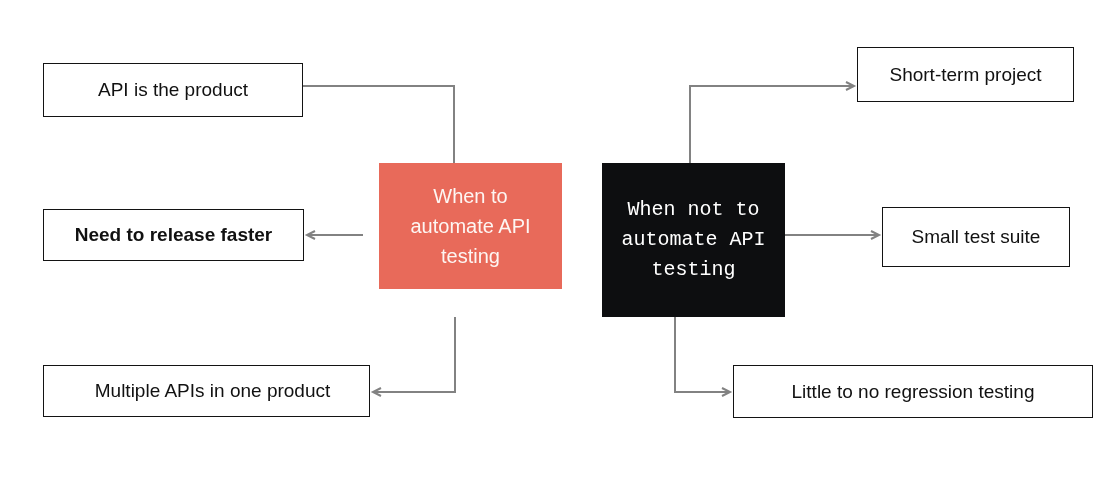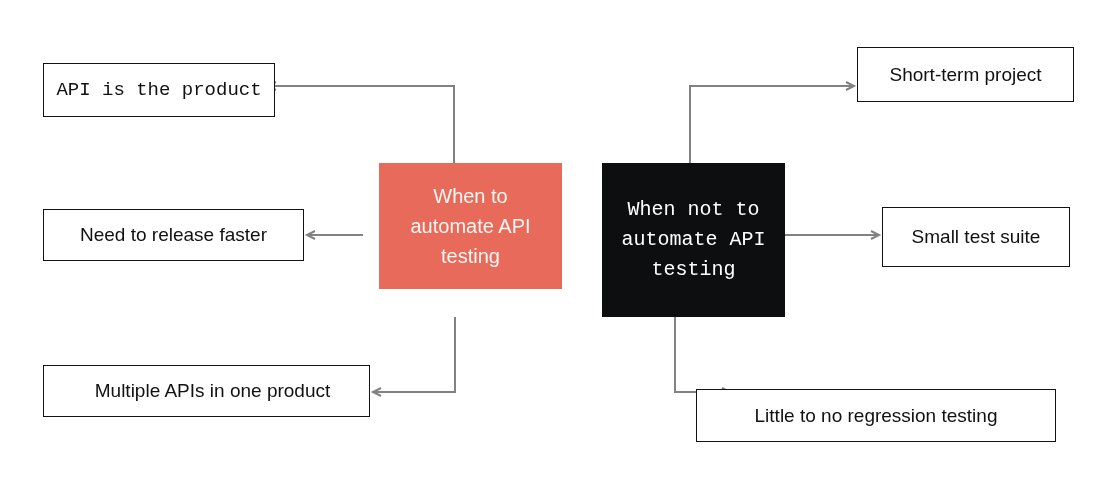--- a/index.html
+++ b/index.html
@@ -59,26 +59,26 @@
     justify-content: center;
     text-align: center;
     font-size: 20px;
     font-weight: 500;
     line-height: 30px;
   }
   .center-node.salmon { background: var(--salmon); color: var(--center-text-left); }
   .center-node.dark   { background: var(--ink);    color: var(--center-text-right); }
 
   
-  #leaf-api        { left: 43px;  top: 63px;  width: 232px; height: 54px; font-family: Liberation Mono, monospace; }
-  #leaf-release    { left: 43px;  top: 209px; width: 261px; height: 52px; }
+  #leaf-api        { left: 43px;  top: 63px;  width: 260px; height: 54px; }
+  #leaf-release    { left: 43px;  top: 209px; width: 261px; height: 52px; font-weight: bold; }
   #leaf-multiple   { left: 43px;  top: 365px; width: 327px; height: 52px; padding-left: 12px; }
   #leaf-shortterm  { left: 857px; top: 47px;  width: 217px; height: 55px; }
   #leaf-smallsuite { left: 882px; top: 207px; width: 188px; height: 60px; }
-  #leaf-regression { left: 696px; top: 365px; width: 360px; height: 53px; margin-top: 24px; }
+  #leaf-regression { left: 733px; top: 365px; width: 360px; height: 53px; }
 
   
   #center-when     { left: 379px; top: 163px; width: 183px; height: 126px; }
   #center-whennot  { left: 602px; top: 163px; width: 183px; height: 154px; font-family: Liberation Mono, monospace; }
 </style>
 </head>
 <body>
 
 <div class="canvas">
 

